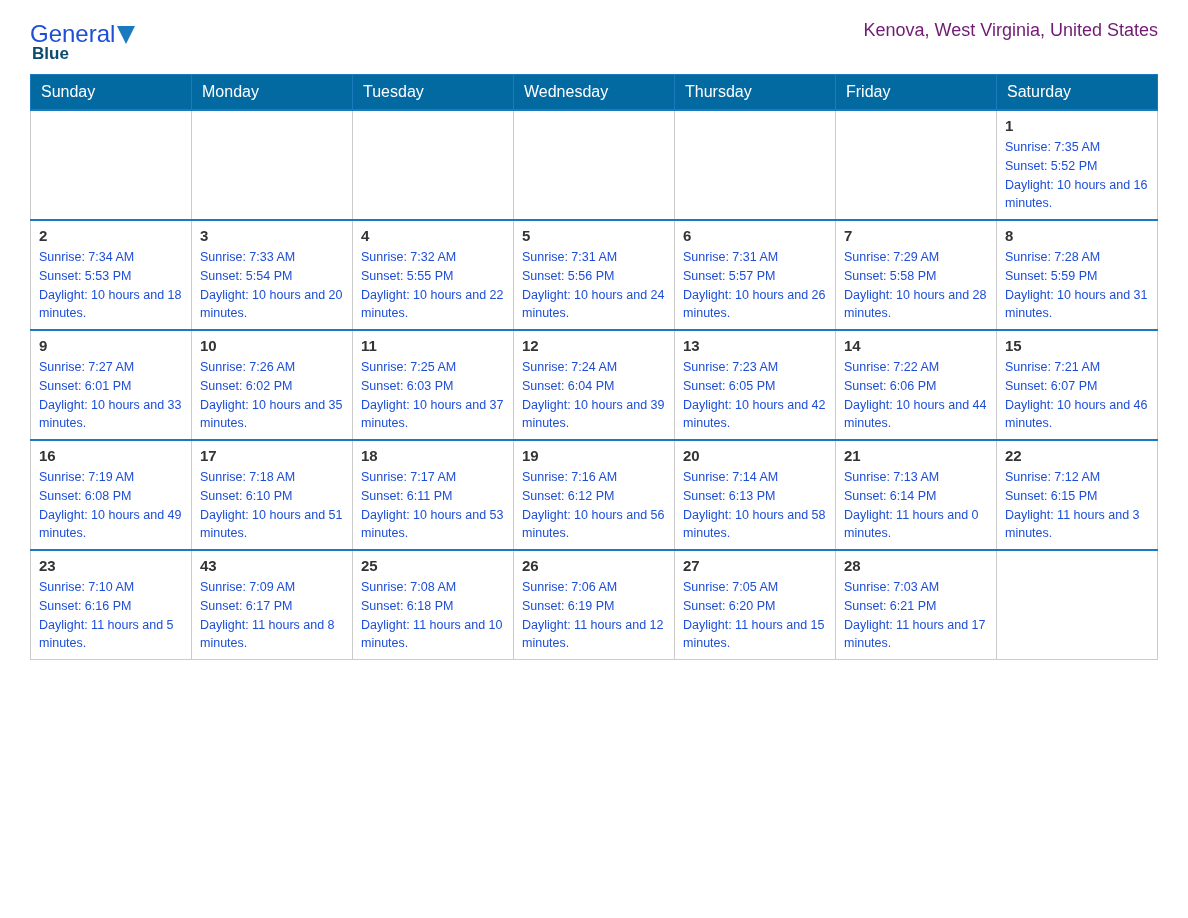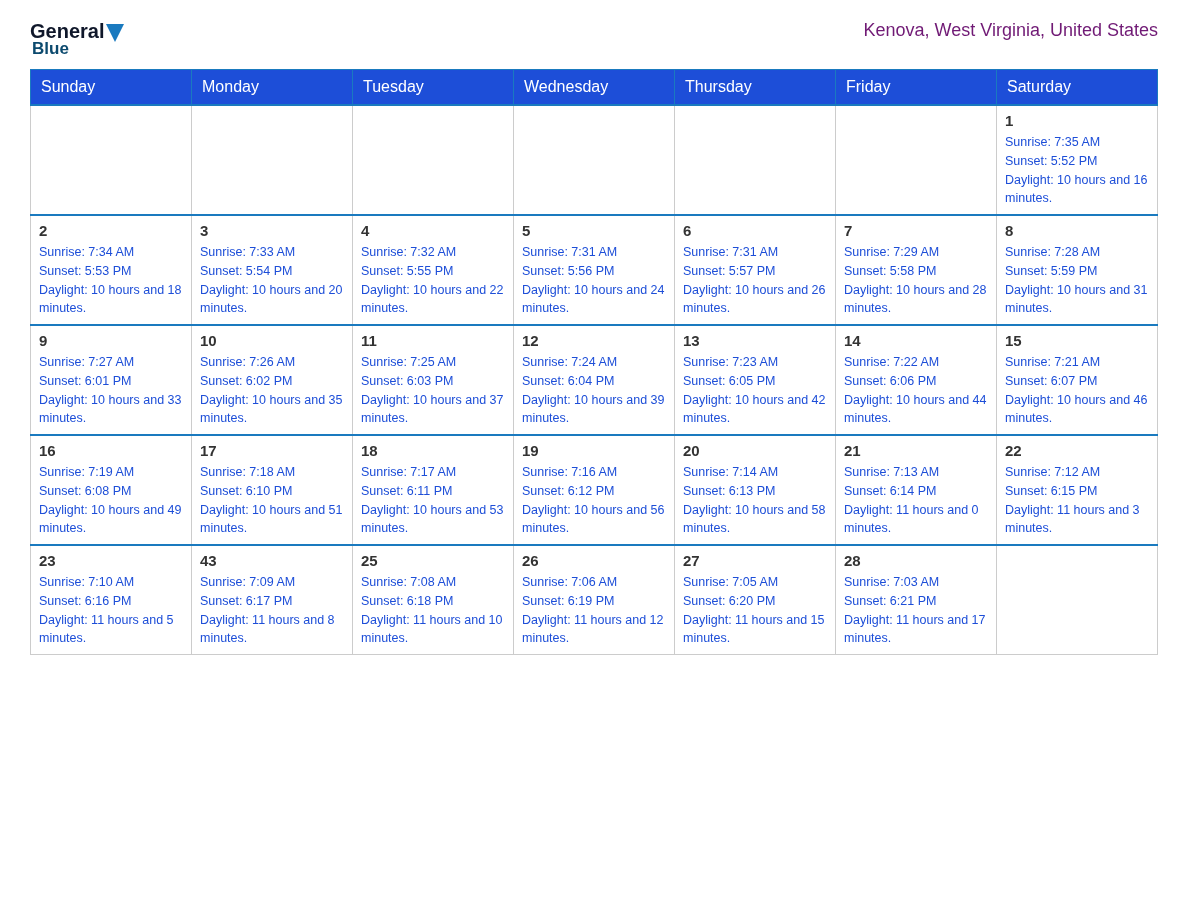--- a/index.html
+++ b/index.html
@@ -32,21 +32,21 @@
     .location {
       font-size: 18px;
       color: #701a75;
     }
     .calendar {
       width: 100%;
       border-collapse: collapse;
       margin-top: 10px;
     }
     .calendar th {
-      background-color: #1d4ed8;
+      background-color: #0369a1;
       color: #fff;
       padding: 8px 10px;
       text-align: left;
       font-size: 16px;
       font-weight: normal;
       border: 1px solid #1a7abf;
     }
     .calendar td {
       vertical-align: top;
       padding: 6px 8px;
@@ -75,23 +75,23 @@
       color: #1d4ed8;
     }
     .empty-cell {
       background: #f9f9f9;
     }
     .logo-wrapper {
       display: flex;
       align-items: center;
     }
     .logo-general {
-      font-size: 20px;
-      font-weight: bold;
-      color: #0f172a;
+      font-size: 24px;
+      font-weight: normal;
+      color: #1d4ed8;
     }
     .logo-blue {
       font-size: 17px;
       font-weight: bold;
       color: #0c4a6e;
     }
   </style>
 </head>
 <body>
 

